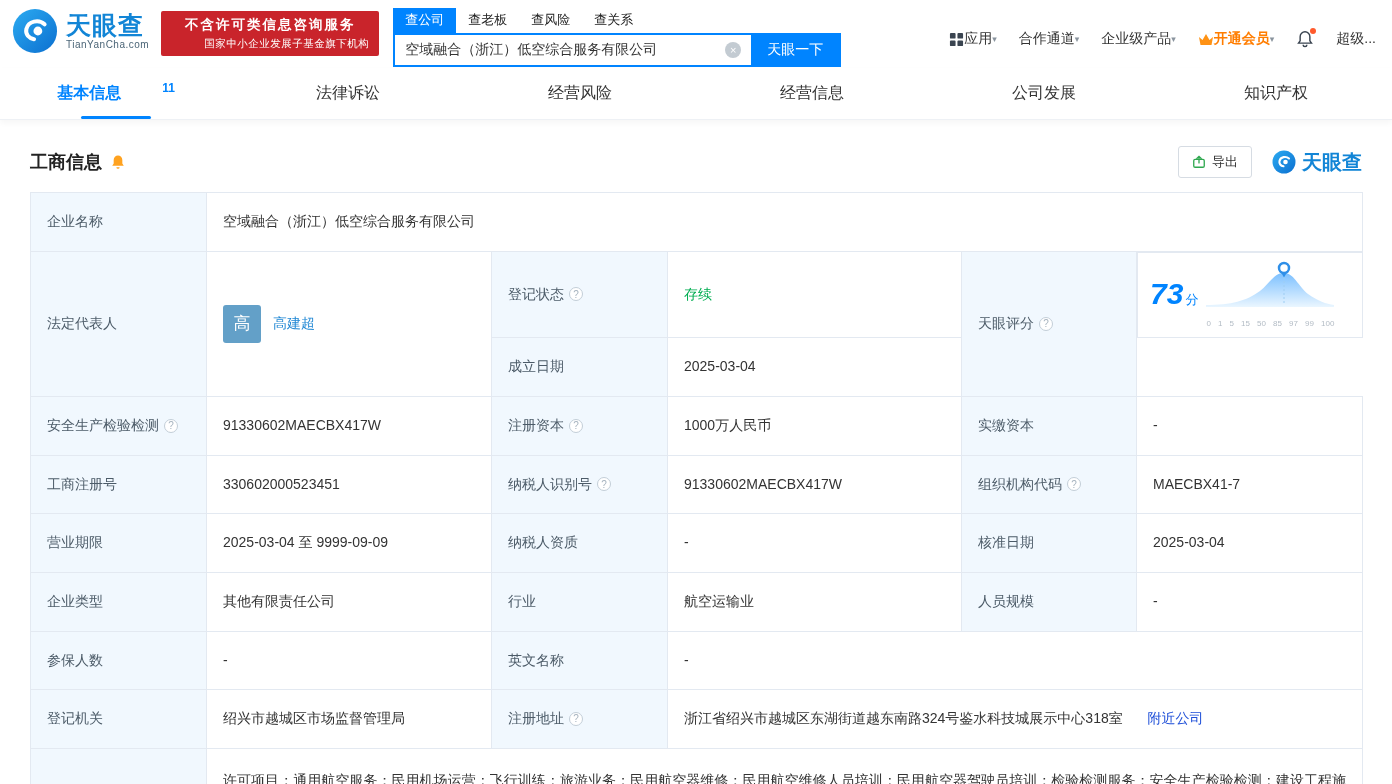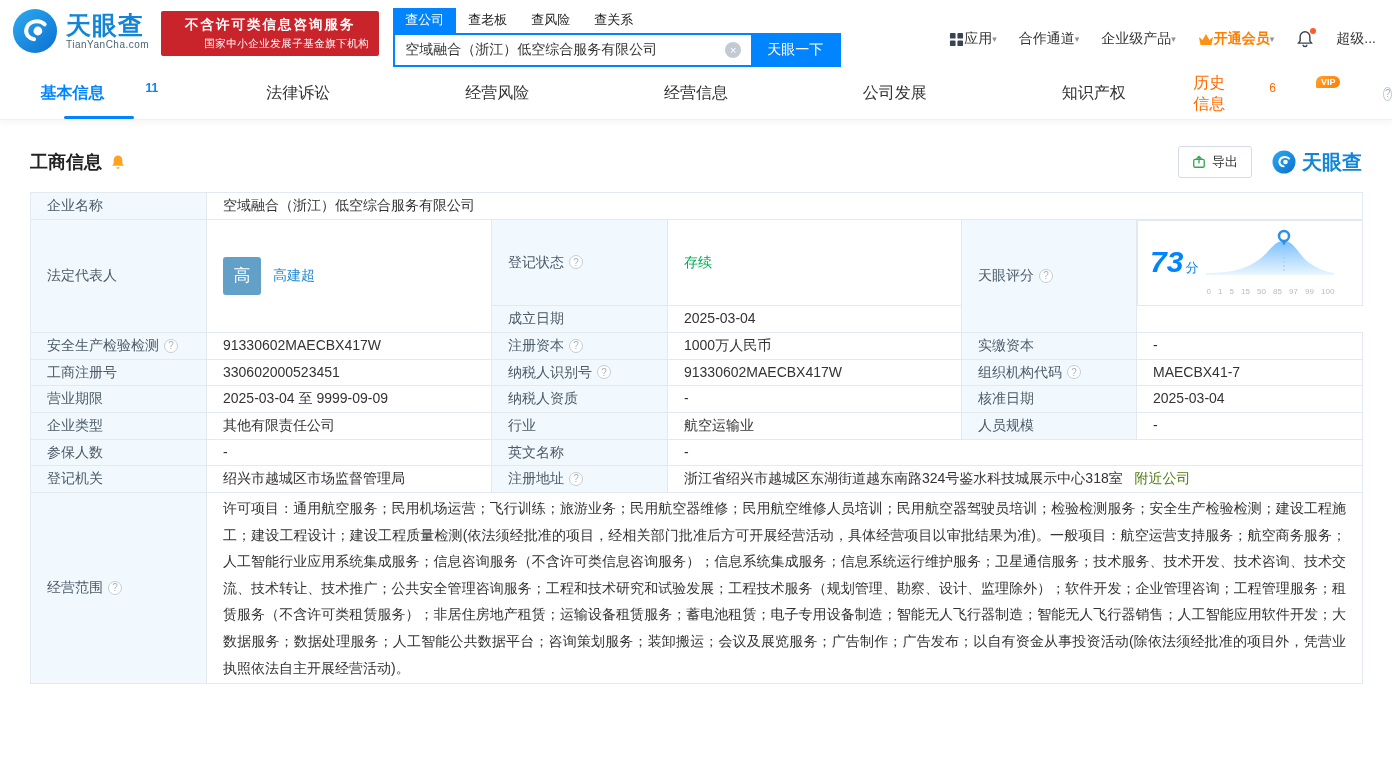--- a/index.html
+++ b/index.html
@@ -64,27 +64,27 @@
   .sub-bell { margin-left: 8px; display: inline-flex; cursor: pointer; }
   .head-right { margin-left: auto; display: flex; align-items: center; gap: 20px; }
   .export-btn { display: inline-flex; align-items: center; gap: 6px; border: 1px solid #d6dce3; background: #fff;
                 border-radius: 3px; padding: 6px 13px; font-size: 13px; color: #333; cursor: pointer; font-family: inherit; }
   .watermark { display: inline-flex; align-items: center; gap: 6px; }
   .watermark svg { width: 24px; height: 24px; }
   .watermark-text { font-size: 20px; font-weight: bold; color: #1285d6; }
 
   
   .info-table { width: 100%; border-collapse: collapse; table-layout: fixed; }
-  .info-table td { border: 1px solid #e3e9f1; padding: 2px 16px; font-size: 14px; color: #333;
+  .info-table td { border: 1px solid #e3e9f1; padding: 18px 16px; font-size: 14px; color: #333;
                    line-height: 1.55; vertical-align: middle; word-break: break-all; }
   td.lbl { background: #f1f8fe; color: #4c5b68; }
   .lbl-inner { display: inline-flex; align-items: center; }
   .green { color: #00ad51; }
   .blue-link { color: #1f87d4; cursor: pointer; text-decoration: none; }
-  .near-link { color: #4d7c0f; cursor: pointer; margin-left: 8px; white-space: nowrap; }
+  .near-link { color: #1d4ed8; cursor: pointer; margin-left: 21px; white-space: nowrap; }
 
   .rep-cell { display: flex; align-items: center; }
   .rep-avatar { width: 38px; height: 38px; background: #63a0c8; color: #fff; border-radius: 3px;
                 display: flex; align-items: center; justify-content: center; font-size: 17px; cursor: pointer; }
   .rep-name { margin-left: 12px; font-size: 14px; }
 
   .score-cell { display: flex; align-items: center; gap: 8px; padding: 6px 12px !important; }
   .score-num { font-size: 30px; font-weight: bold; font-style: italic; color: #0084ff; line-height: 1; }
   .score-unit { font-size: 13px; color: #0084ff; margin-left: 2px; }
   .score-chart { width: 128px; }
@@ -184,26 +184,20 @@
     <span>经营风险</span>
   </div>
   <div class="ptab">
     <span>经营信息</span>
   </div>
   <div class="ptab">
     <span>公司发展</span>
   </div>
   <div class="ptab">
     <span>知识产权</span>
-  </div>
-  <div class="ptab history">
-    <span>历史信息</span>
-    <span class="count">6</span>
-    <span class="vip-tag">VIP</span>
-    <span class="qmark">?</span>
   </div>
 </nav>
 
 <main class="main">
 
   <div class="section-head">
     <span class="section-title">工商信息</span>
     <span class="sub-bell">
       <svg width="16" height="16" viewBox="0 0 20 20">
         <path d="M10 2a5.4 5.4 0 0 0-5.4 5.4V12l-1.8 2.6h14.4L15.4 12V7.4A5.4 5.4 0 0 0 10 2z" fill="#ffa21f"></path>

